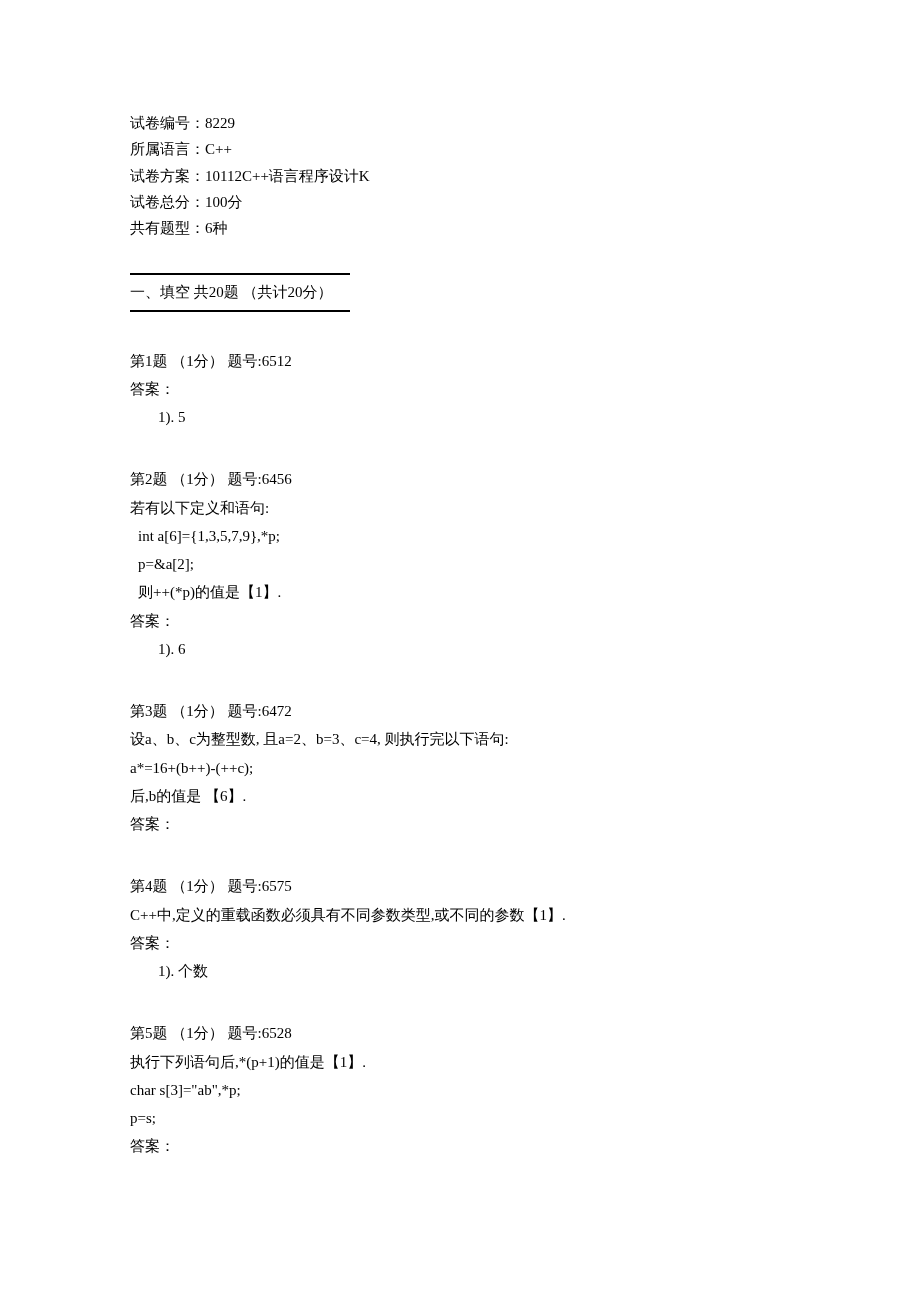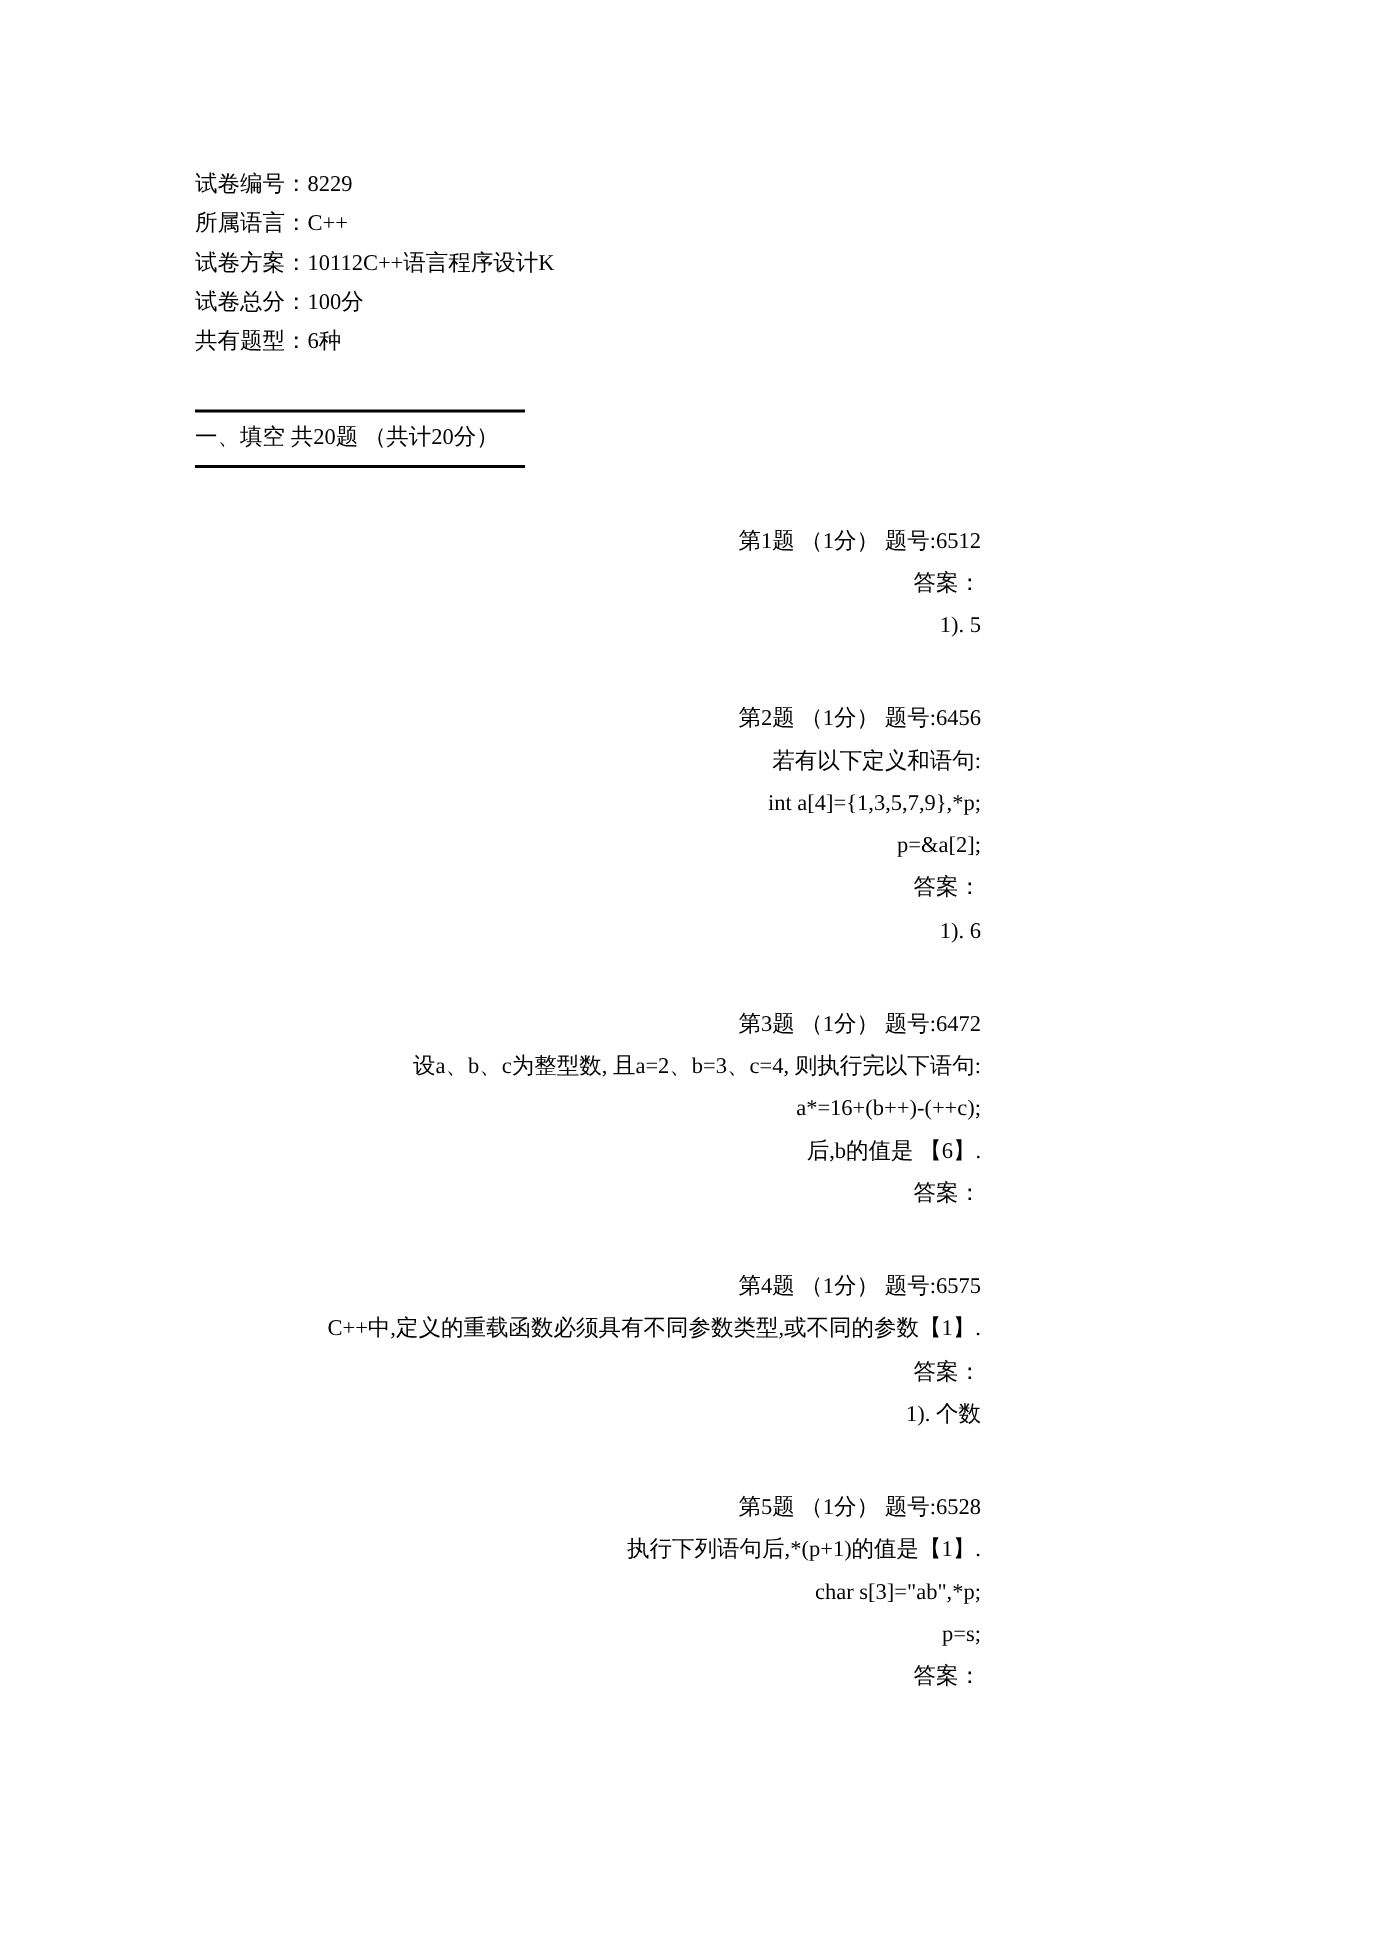--- a/index.html
+++ b/index.html
@@ -24,21 +24,20 @@
   }
   .section-title {
     margin: 2px 0;
     font-family: Liberation Serif, serif;
   }
   .block {
     margin-top: 36px;
   }
   .block .line {
     margin: 2px 0;
-    text-align: right;
   }
   .answer-indent {
     padding-left: 28px;
   }
   .code-indent {
     padding-left: 8px;
   }
 </style>
 </head>
 <body>
@@ -71,22 +70,23 @@
 
   <div class="block">
     <div class="line">第1题 （1分）   题号:6512</div>
     <div class="line">答案：</div>
     <div class="line answer-indent">1). 5</div>
   </div>
 
   <div class="block">
     <div class="line">第2题 （1分）   题号:6456</div>
     <div class="line">若有以下定义和语句:</div>
-    <div class="line code-indent"> int a[4]={1,3,5,7,9},*p;</div>
+    <div class="line code-indent"> int a[6]={1,3,5,7,9},*p;</div>
     <div class="line code-indent"> p=&amp;a[2];</div>
+    <div class="line code-indent"> 则++(*p)的值是【1】.</div>
     <div class="line">答案：</div>
     <div class="line answer-indent">1). 6</div>
   </div>
 
   <div class="block">
     <div class="line">第3题 （1分）   题号:6472</div>
     <div class="line">设a、b、c为整型数, 且a=2、b=3、c=4, 则执行完以下语句:</div>
     <div class="line">a*=16+(b++)-(++c);</div>
     <div class="line">后,b的值是 【6】.</div>
     <div class="line">答案：</div>

